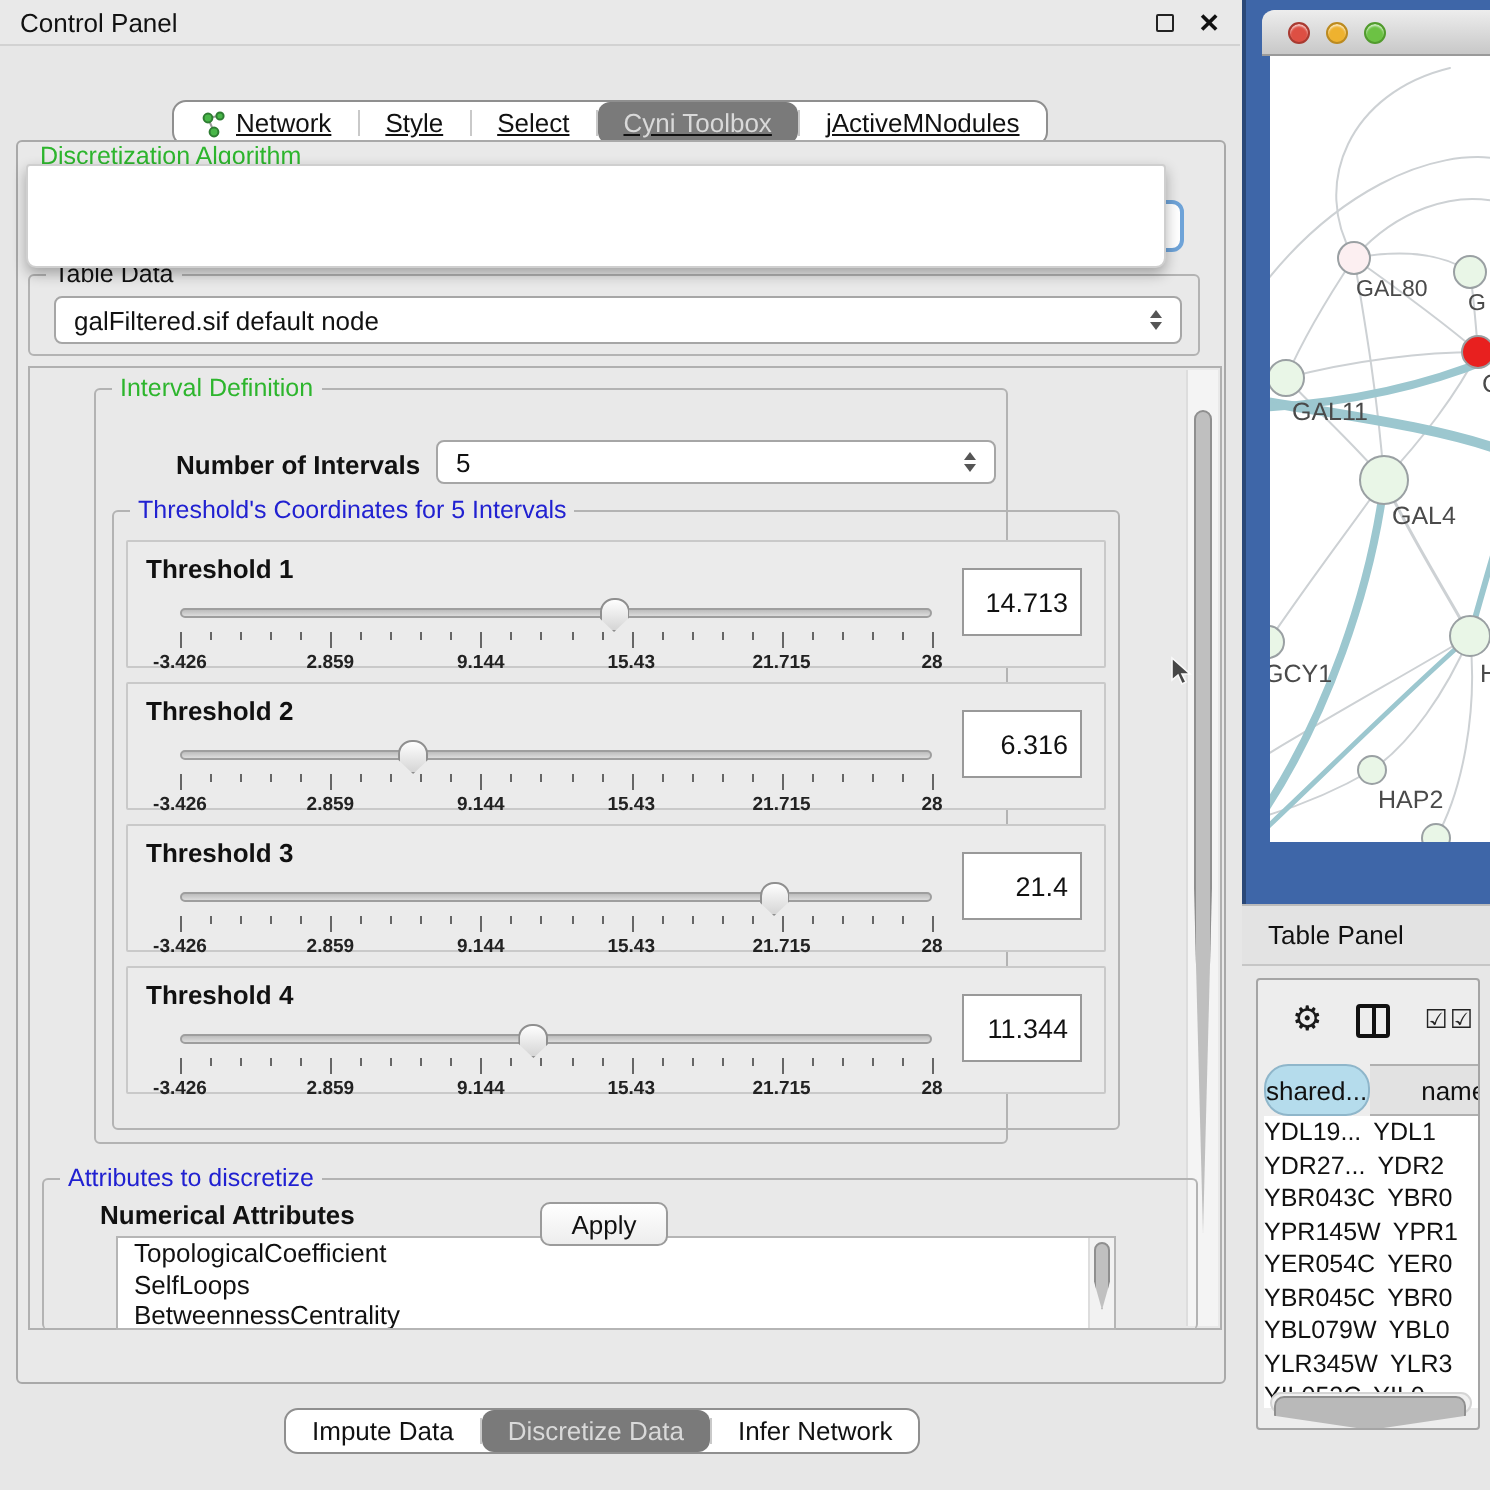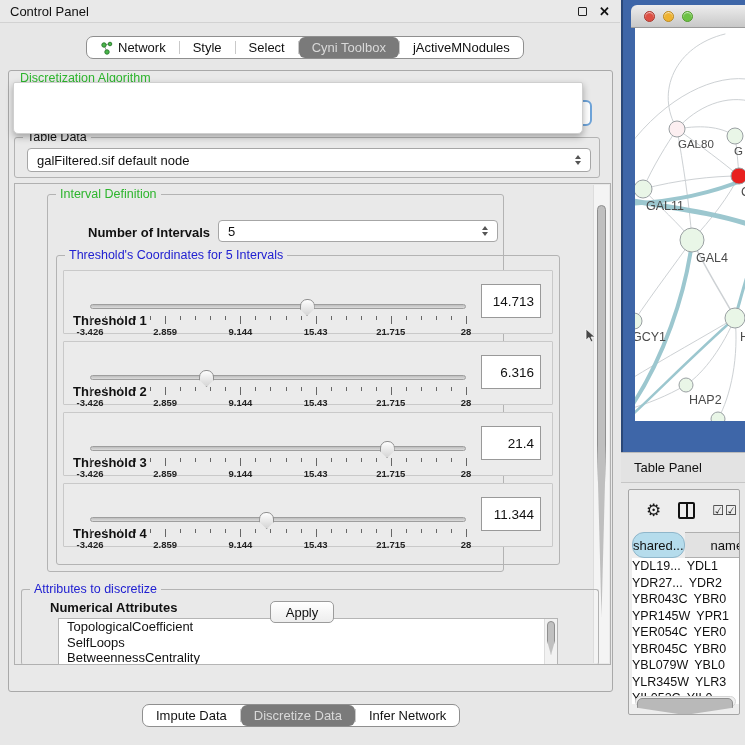--- a/index.html
+++ b/index.html
@@ -9,21 +9,21 @@
 
   
   #left-panel { left:0; top:0; width:620px; height:745px; background:#e7e7e7; }
   #titlebar { left:0; top:0; width:620px; height:23px; background:#e9e9e9; border-bottom:1px solid #d2d2d2;
               display:flex; align-items:center; padding:0 10px; font-size:13px; }
   #titlebar .sp { flex:1; }
   .float-box { width:9px; height:9px; border:1.5px solid #222; border-radius:1px; margin-right:12px; }
   .close-x { font-size:13px; font-weight:bold; color:#111; }
 
   .tabbar { display:flex; align-items:stretch; background:#fff; border:1px solid #8f8f8f; border-radius:7px; overflow:hidden; height:23px; }
-  #top-tabs { left:86px; top:36px; }
+  #top-tabs { left:86px; top:50px;text-decoration:underline; }
   #bottom-tabs { left:142px; top:704px; }
   .tab { display:flex; align-items:center; gap:5px; padding:0 13px; font-size:13px; color:#111; white-space:nowrap; cursor:default; }
   .tab.selected { background:var(--tab_selected_bg); color:var(--tab_selected_fg); border-radius:6px; }
   .tab-sep { width:1px; background:#c9c9c9; margin:4px 0; }
 
   #outer-box { left:8px; top:70px; width:605px; height:622px; background:#e9e9e9; border:1px solid #a9a9a9; border-radius:3px; }
 
   .titled-group { position:absolute; border:1px solid #b3b3b3; border-radius:3px; }
   .group-title { position:absolute; top:-8px; left:8px; background:#e9e9e9; padding:0 4px; font-size:12.5px; white-space:nowrap; }
   .gt-green { color:var(--green_title); }
@@ -53,21 +53,21 @@
   #settings-panel { left:14px; top:183px; width:597px; height:482px; border:1px solid #b0b0b0; background:#e9e9e9; }
   #settings-scrollbar { position:absolute; right:1px; top:1px; bottom:1px; width:16px; background:#f4f4f4; border-left:1px solid #ddd; }
   #settings-scrollbar .thumb { position:absolute; left:3px; width:9px; top:20px; height:412px; background:#bfbfbf; border-radius:5px; }
 
   #interval-group { left:32px; top:10px; width:457px; height:378px; }
   #num-label { position:absolute; left:40px; top:30px; font-size:13px; font-weight:bold; }
   #num-combo { position:absolute; left:170px; top:25px; width:280px; height:22px; }
   #thresholds-group { position:absolute; left:8px; top:60px; width:504px; height:310px; }
 
   .t-row { position:absolute; left:6px; width:490px; height:64px; background:#ebebeb; border:1px solid #c9c9c9; border-radius:1px; }
-  .t-label { position:absolute; left:9px; top:6px; font-size:13px; font-weight:bold;margin-top:36px; }
+  .t-label { position:absolute; left:9px; top:6px; font-size:13px; font-weight:bold; }
   .slider-wrap { position:absolute; left:26px; right:86px; top:29px; height:32px; }
   .track { position:absolute; left:0; right:0; top:4px; height:5px; border:1px solid #9e9e9e; border-radius:3px;
            background:linear-gradient(#bdbdbd,#dcdcdc); }
   .thumb { position:absolute; top:-1px; width:15px; height:17px; background:linear-gradient(#fefefe,#d5d5d5);
            border:1px solid #8f8f8f; border-radius:7px 7px 2px 2px;
            clip-path:polygon(0 0,100% 0,100% 58%,50% 100%,0 58%); }
   .ticks { position:absolute; left:0; right:0; top:16px; height:9px; }
   .tick { position:absolute; top:0; width:1px; background:#666; }
   .tick.minor { height:4px; }
   .tick.major { height:8px; }

